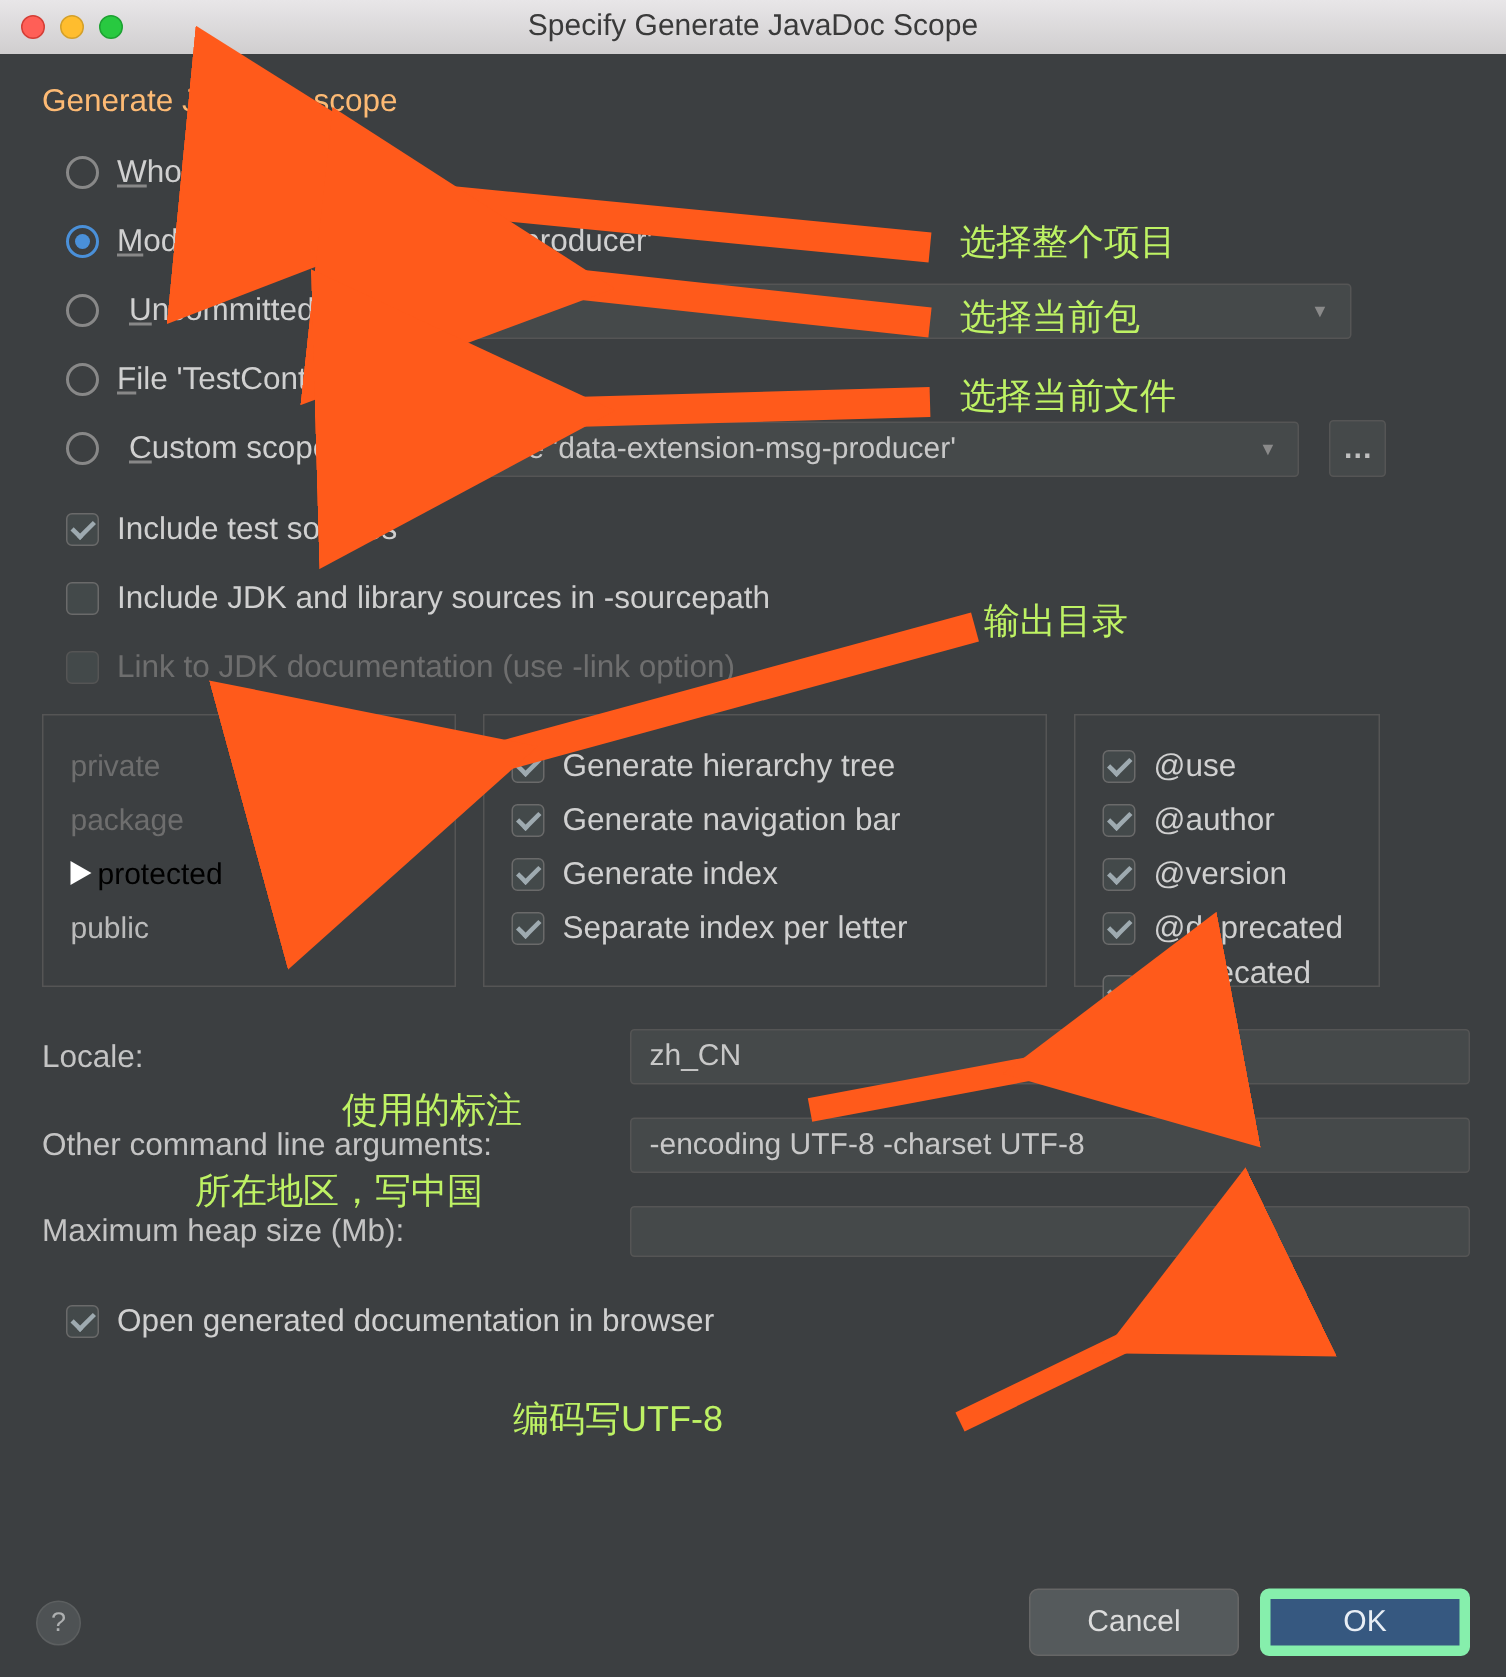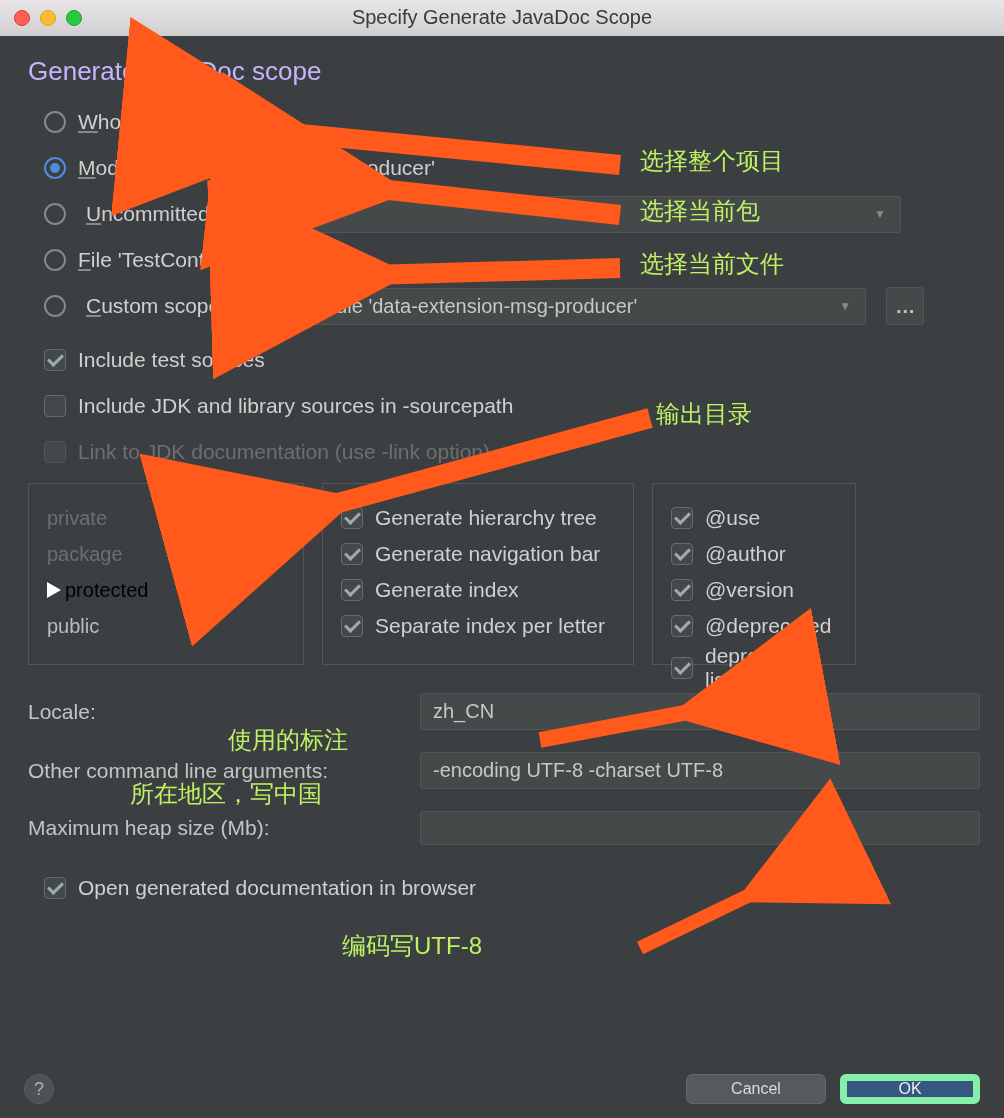--- a/index.html
+++ b/index.html
@@ -5,21 +5,21 @@
 * { box-sizing: border-box; margin: 0; padding: 0; font-family: -apple-system, "Helvetica Neue", Arial, sans-serif; }
 body { width: 1004px; height: 1118px; background: #3c3f41; color: #bbbbbb; font-size: 20px; overflow: hidden; position: relative; }
 
 .titlebar { height: 36px; background: linear-gradient(#e8e6e8,#d0cecf); display: flex; align-items: center; }
 .traffic { display: flex; gap: 10px; padding-left: 14px; align-items:center; }
 .dot { width: 16px; height: 16px; border-radius: 50%; }
 .red{background:#ff5f57;border:1px solid #d43e36}.yellow{background:#ffbd2e;border:1px solid #d4a02a}.green{background:#28c940;border:1px solid #1da232}
 .titlebar .title { position:absolute; width:1004px; text-align:center; color:#3a3a3a; font-size:20px; top:6px; pointer-events:none }
 
 .content { padding: 20px 24px 14px 28px; position:relative; }
-.section-label{ color:#c4b5fd; font-size:26px; margin-bottom:12px }
+.section-label{ color:#fdba74; font-size:21px; margin-bottom:12px }
 .scope-group{ padding-left:16px; }
 
 .radio-row, .chk-row{ display:flex; align-items:center; min-height:46px; gap:12px }
 .radio, .chk { width:22px;height:22px;flex:none;display:inline-flex;align-items:center;justify-content:center;border-radius:50%;border:2px solid #888;background:#3c3f41 }
 .radio.sel{ border-color:#4a90d9 }
 .radio.sel::after{content:"";width:10px;height:10px;background:#4a90d9;border-radius:50%}
 .chk{ border-radius:4px;border:1px solid #6a6a6a;background:#43494a }
 .chk.on{ background:#43494a }
 .chk.on::after{content:"";width:6px;height:12px;border:solid #9eaab0;border-width:0 3px 3px 0;transform:rotate(45deg);margin-top:-3px}
 .chk.off{ background:#43494a }
@@ -39,21 +39,21 @@
 .vis-list{ list-style:none; line-height:36px }
 .vis-list .dim{ color:#6e6e6e }
 .vis-list .cur{ color:#000 }
 .pointer-tri{display:inline-block;width:0;height:0;border-left:14px solid #fff;border-top:8px solid transparent;border-bottom:8px solid transparent;margin-right:4px;vertical-align:-1px}
 
 .docopts .chk-row{ min-height:36px }
 
 .footer{ position:absolute; bottom:14px; left:24px; right:24px; display:flex; align-items:center; justify-content:space-between }
 .help{ width:30px;height:30px;border-radius:50%;background:#4e5254;color:#aeb0b1;display:flex;align-items:center;justify-content:center;font-size:18px;border:1px solid #5c5f60 }
 .btns{ display:flex; gap:14px }
-.btn{ min-width:140px;height:30px;border-radius:6px;display:flex;align-items:center;justify-content:center;font-size:16px }
+.btn{ min-width:140px;height:45px;border-radius:6px;display:flex;align-items:center;justify-content:center;font-size:20px }
 .btn-cancel{ background:#555a5c;color:#dcdcdc;border:1px solid #666 }
 .btn-ok{ background:#365880;color:#e8eef5;border:7px solid #86efac }
 
 .folder-ico{display:inline-block;width:20px;height:16px;background:#7b8184;border-radius:2px;position:relative}
 .folder-ico::before{content:"";position:absolute;top:-4px;left:0;width:10px;height:4px;background:#7b8184;border-radius:2px 2px 0 0}
 .browse-btn{ width:38px;height:38px;background:#45494a;border:1px solid #555;border-radius:3px;display:flex;align-items:center;justify-content:center;color:#c0c0c0;font-weight:bold }
 
 
 .ann{position:absolute;color:#bef264;font-size:24px;font-weight:500;pointer-events:none;white-space:nowrap}
 .arrow{position:absolute;pointer-events:none}
@@ -120,21 +120,21 @@
 
   <div class="mid">
     <div class="panel" style="width:276px">
       <ul class="vis-list">
         <li class="dim">private</li>
         <li class="dim">package</li>
         <li class="cur"><span class="pointer-tri"></span><span>protected</span></li>
         <li>public</li>
       </ul>
     </div>
-    <div class="panel docopts" style="width:312px">
+    <div class="panel docopts" style="width:376px">
       <div class="chk-row">
           <span class="chk on"></span>
           <span class="chk-label">Generate hierarchy tree</span>
         </div>
       <div class="chk-row">
           <span class="chk on"></span>
           <span class="chk-label">Generate navigation bar</span>
         </div>
       <div class="chk-row">
           <span class="chk on"></span>

